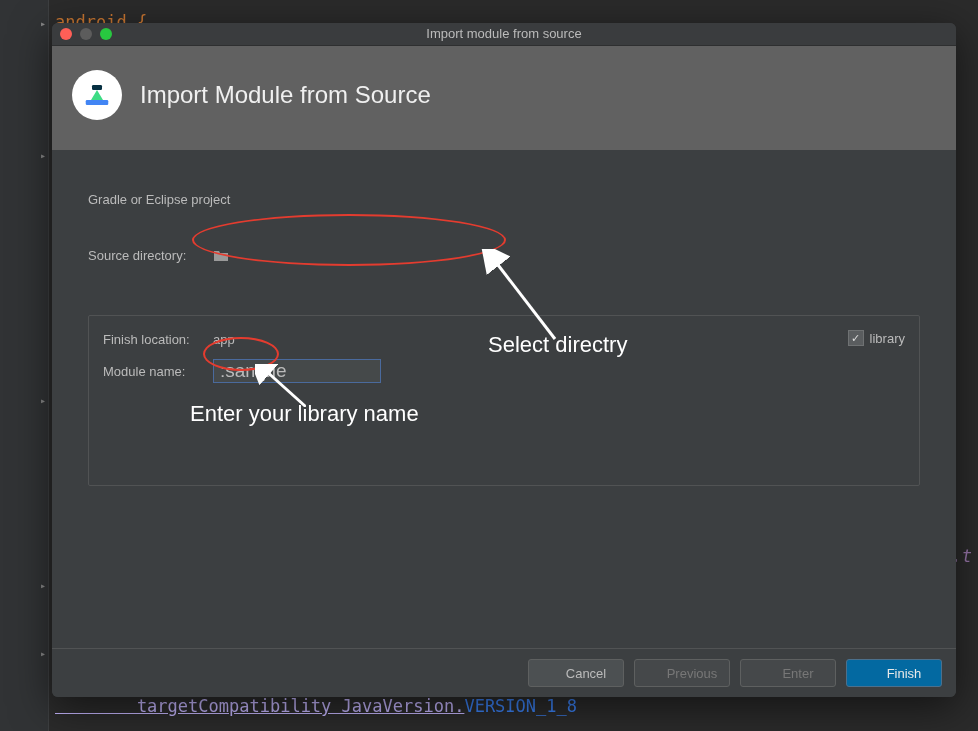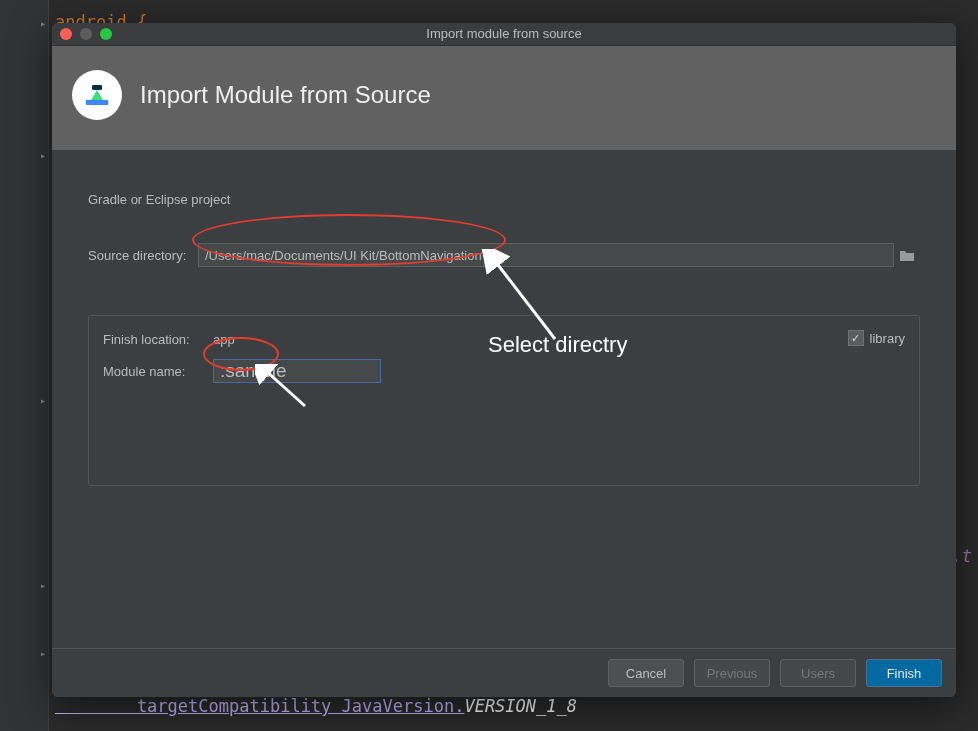--- a/index.html
+++ b/index.html
@@ -38,21 +38,21 @@
     font-size: 10px;
     color: #888;
   }
   .code-line {
     position: absolute;
     left: 55px;
     white-space: pre;
   }
   .kw   { color: #cc7832; font-weight: 400; }
   .cls  { color: #c4b5fd; text-decoration: underline; }
-  .enum { color: #ffffff; font-style: italic; }
+  .enum { color: #3b82f6; }
   .tail-hint { position:absolute; right:6px; color:#9876aa; font-style:italic;}
 
   
   .dialog-shadow {
     position: absolute;
     left: 52px;
     top: 23px;
     width: 904px;
     height: 674px;
     background: #3c3f41;
@@ -111,20 +111,21 @@
     color: #bbbbbb;
     font-size: 13px;
     position: relative;
   }
 
   .hint-top { margin-bottom: 14px; }
 
   .row {
     display: flex;
     align-items: center;
+    gap: 10px;
     margin-bottom: 6px;
     margin-top: 36px;
   }
   .row label { min-width: 110px; }
   .src-input {
     flex: 1;
     height: 24px;
     background: #45494a;
     border: 1px solid #5e6060;
     color: #bbbbbb;
@@ -191,20 +192,21 @@
   .btn {
     min-width: 74px;
     height: 26px;
     border-radius: 3px;
     border: 1px solid #5e6060;
     background: #4c5052;
     color: #bbbbbb;
     font-size: 13px;
     display:flex;align-items:center;justify-content:center;
     cursor: pointer;
+    padding-left: 20px;
   }
   .btn.disabled { color:#777; background:#45484a; cursor:default;}
   .btn.primary { background:#0369a1; border-color:#4c708c; color:#e8e8e8;}
 
   
   .anno {
     position: absolute;
     z-index: 50;
     pointer-events: none;
   }
@@ -260,21 +262,20 @@
     </div>
     <div class="header-title">Import Module from Source</div>
   </div>
 
   <div class="body-area">
 
     <div class="hint-top">Gradle or Eclipse project</div>
 
     <div class="row">
       <label>Source directory:</label>
-      <input class="src-input" type="text" value="/Users/mac/Documents/UI Kit/BottomNavigation" style="">
       <div class="browse-btn">
         <svg width="16" height="14" viewBox="0 0 16 14">
           <path fill="#9a9a9a" d="M1 3h5l1 2h8v8H1z"></path>
         </svg>
       </div>
     </div>
 
     <div class="module-panel">
       <div class="import-check">
         <div class="chk">✓</div>
@@ -290,21 +291,21 @@
         <span class="lbl">Module name:</span>
         <input class="name-input" type="text" value=":sample" style="">
       </div>
     </div>
 
   </div>
 
   <div class="footer">
     <div class="btn">Cancel</div>
     <div class="btn disabled">Previous</div>
-    <div class="btn disabled">Users</div>
+    <div class="btn disabled">Enter</div>
     <div class="btn primary">Finish</div>
   </div>
 
 </div>
 
 <div class="anno" style="left:0;top:4px;width:978px;height:731px;">
 
   <div class="red-ellipse" style="left:192px; top:210px; width:310px; height:48px;"></div>
 
   <svg class="arrow" style="left:475px; top:245px;" width="90" height="100" viewBox="0 0 90 100">
@@ -320,13 +321,14 @@
   <div class="red-ellipse" style="left:203px; top:333px; width:72px; height:30px;"></div>
 
   <svg class="arrow" style="left:255px; top:360px;" width="60" height="50" viewBox="0 0 60 50">
     <defs>
         <marker id="ah2" markerWidth="10" markerHeight="10" refX="2" refY="5" orient="auto">
       <path d="M0 0 L10 5 L0 10 z" fill="#ffffff"></path>
         </marker>
       </defs>
     <line x1="50" y1="42" x2="10" y2="6" stroke="#ffffff" stroke-width="3" marker-end="url(#ah2)"></line>
   </svg>
+  <div class="anno-text" style="left:190px; top:397px;">Enter your library name</div>
 </div>
 
 </body></html>

